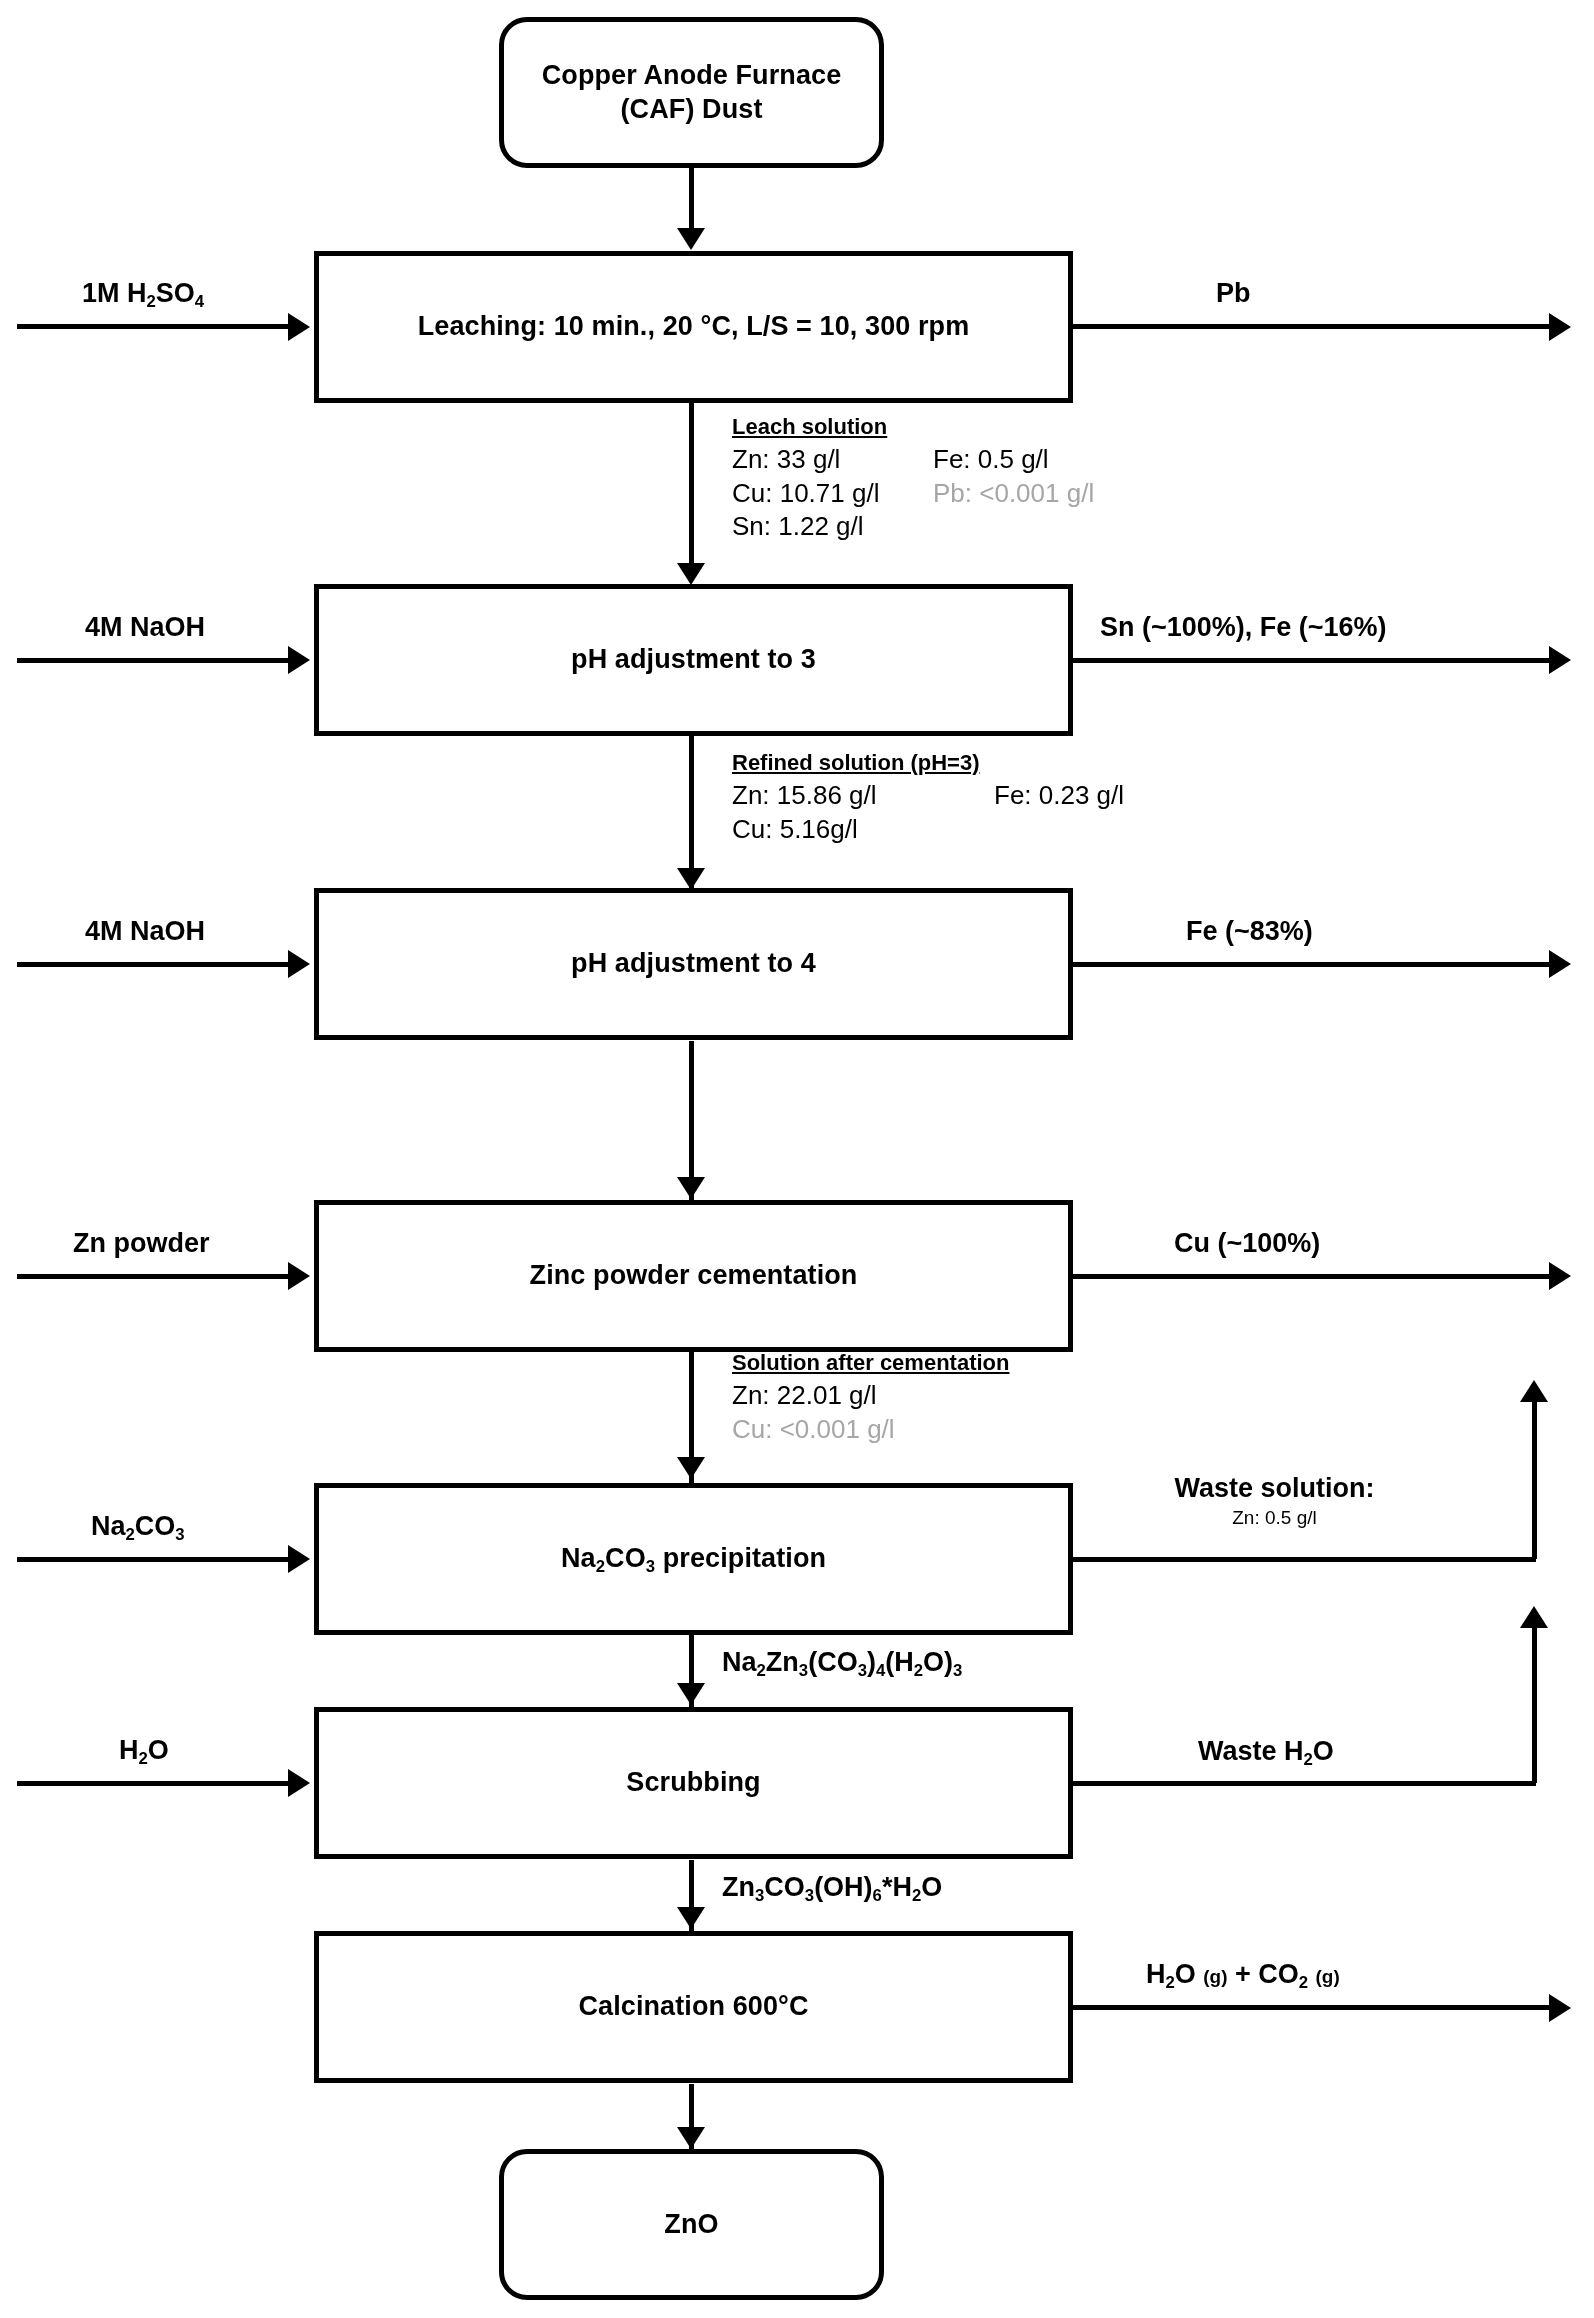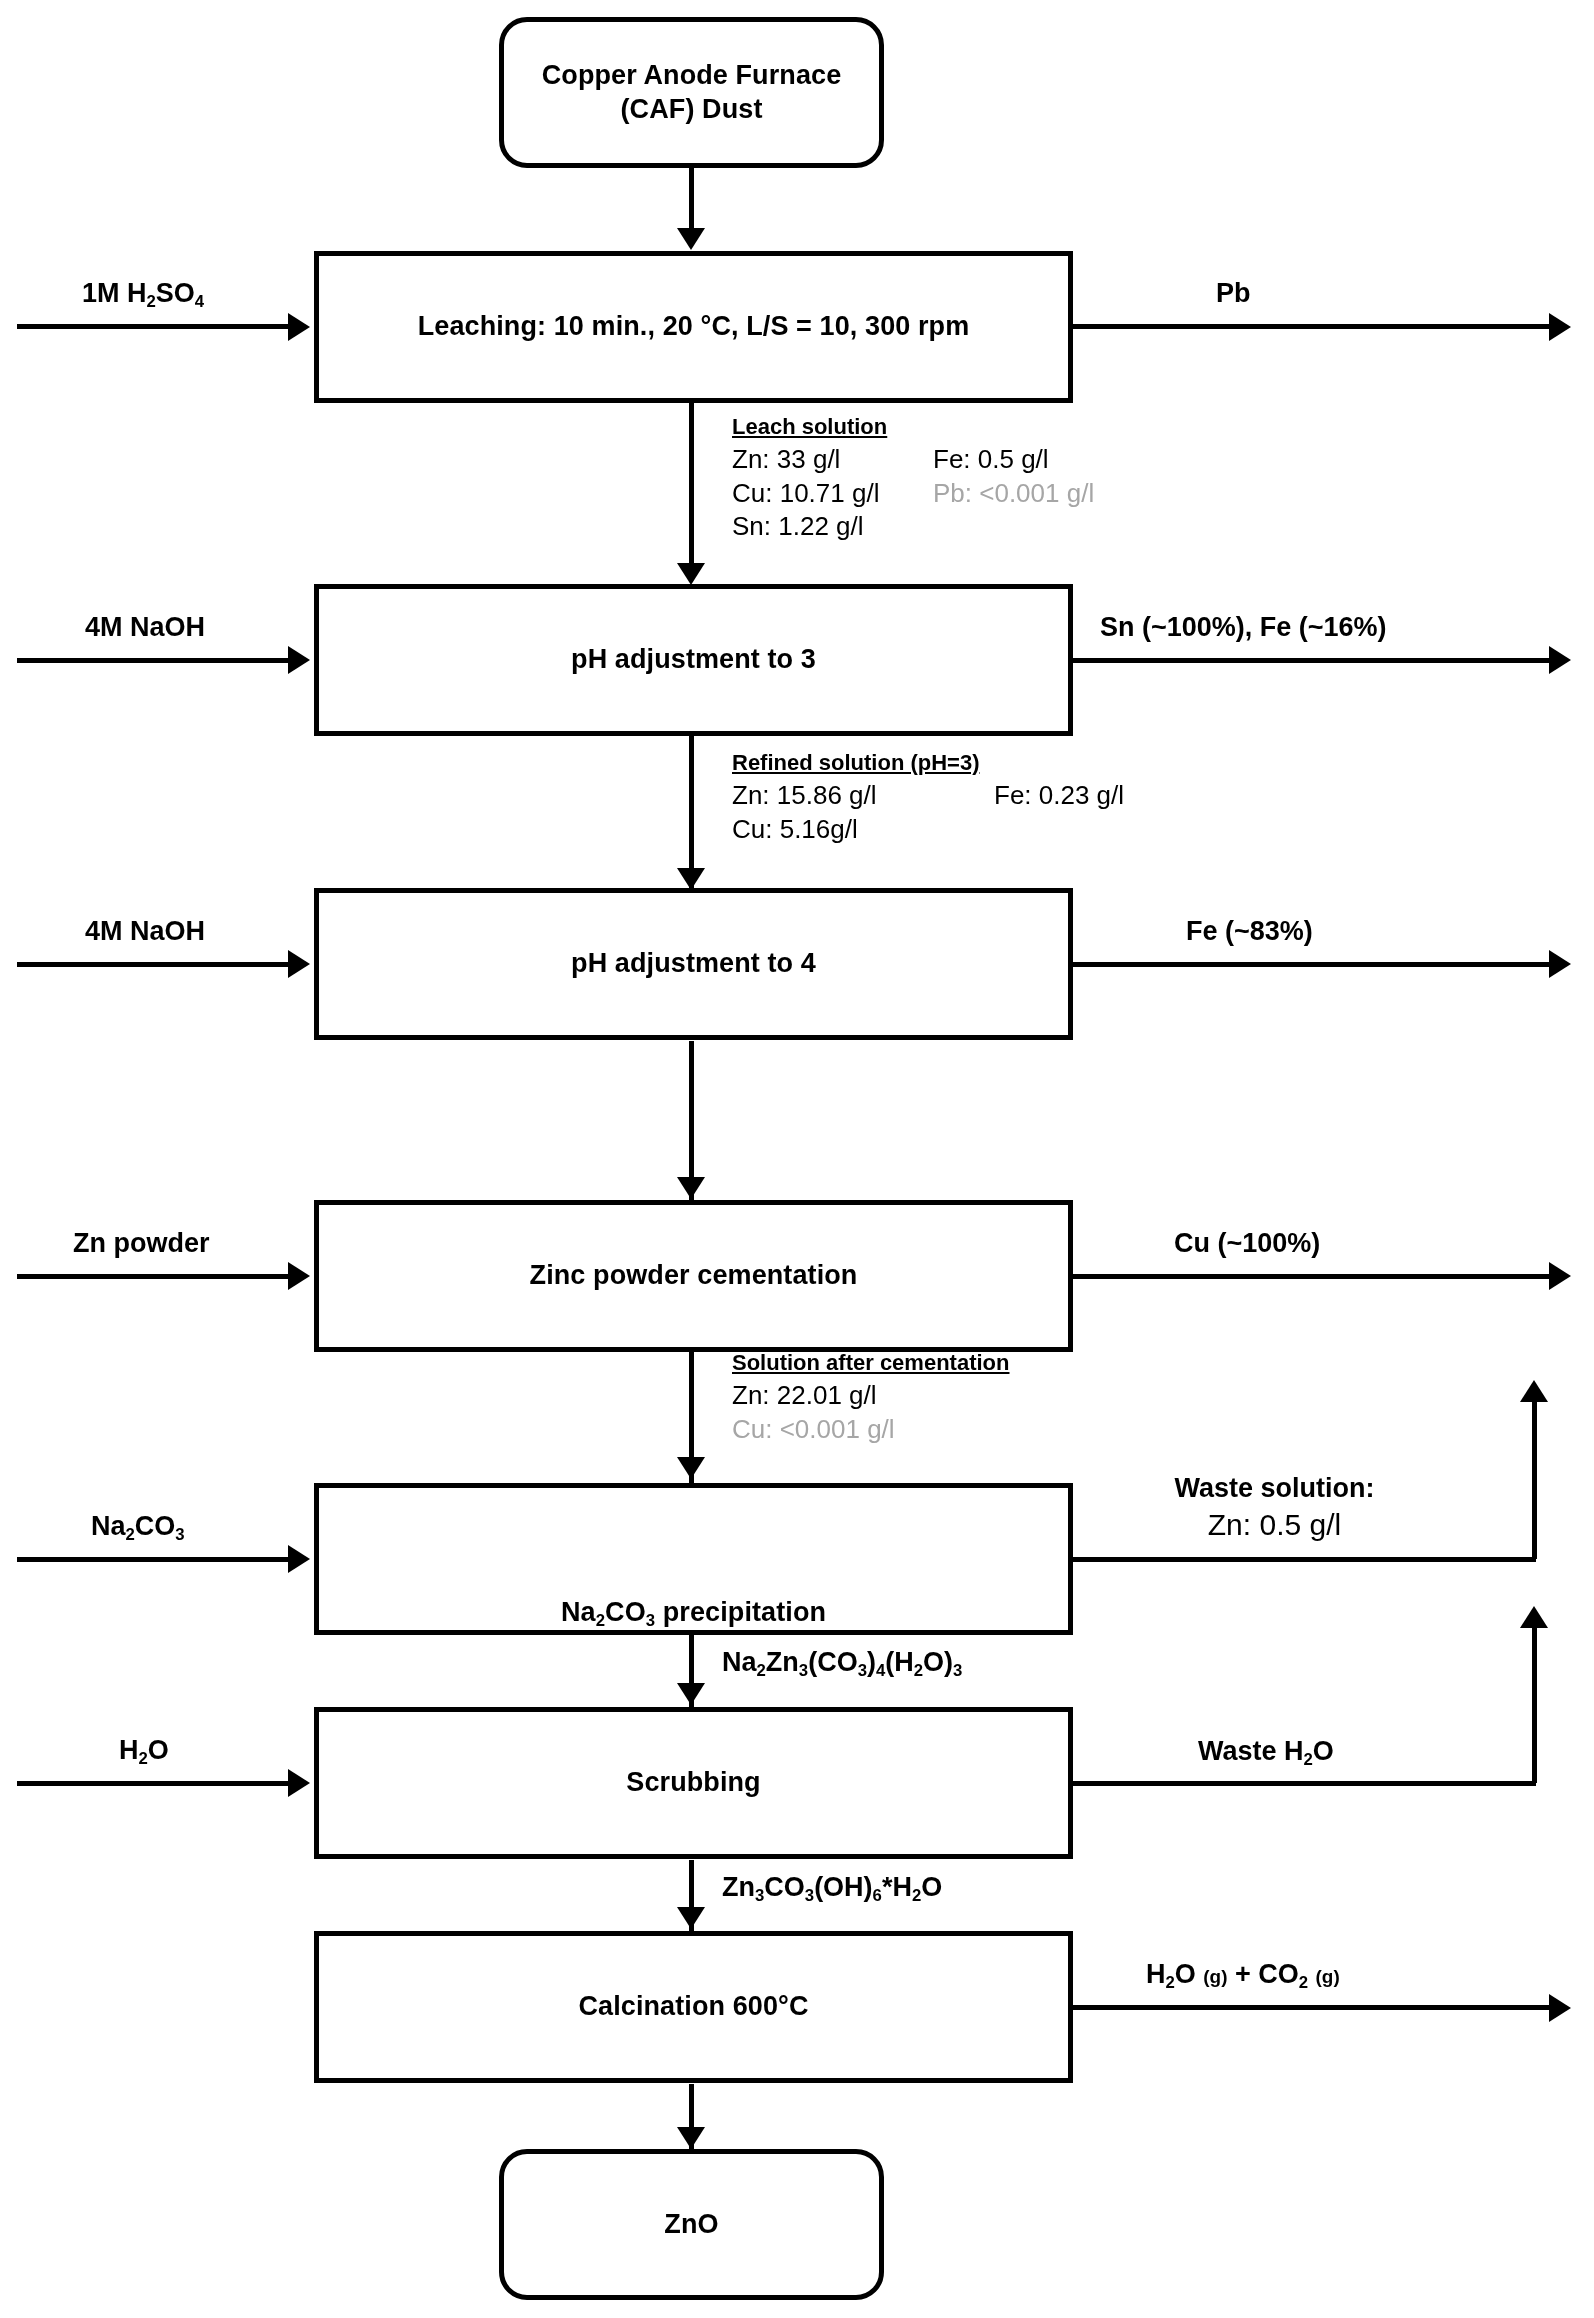--- a/index.html
+++ b/index.html
@@ -46,21 +46,21 @@
   
   .ann{position:absolute;z-index:7;line-height:1.30;}
   .ann .head{font-size:22px;font-weight:bold;text-decoration:underline;display:block;margin-bottom:1.2px;}
   .ann .row{font-size:26px;font-weight:normal;display:flex;white-space:nowrap;}
   .ann .c1{display:inline-block;}
   .ann .c2{display:inline-block;}
   .grey{color:#a6a6a6;}
 
   .waste{position:absolute;z-index:7;text-align:center;line-height:1.28;}
   .waste .w1{font-size:27px;font-weight:bold;display:block;}
-  .waste .w2{font-size:30px;font-weight:normal;display:block;}
+  .waste .w2{font-size:19px;font-weight:normal;display:block;}
 
   sub{font-size:.62em;vertical-align:-0.28em;line-height:0;}
   .sm{font-size:.70em;}
 </style>
 </head>
 <body>
 
 <div id="page">
 
   <div class="node term" style="left:499px;top:17px;width:385px;height:151px;text-align:center;">
@@ -165,21 +165,21 @@
   <div class="ann" style="left:732px;top:1349px;">
     <span class="head">Solution after cementation</span>
     <div class="row">
       <span class="c1">Zn: 22.01 g/l</span>
     </div>
     <div class="row">
       <span class="c1 grey">Cu: &lt;0.001 g/l</span>
     </div>
   </div>
 
-  <div class="node" style="left:314px;top:1483px;width:759px;height:152px;align-items:flex-end;">
+  <div class="node" style="left:314px;top:1483px;width:759px;height:152px;">
     <div class="txt">Na<sub>2</sub>CO<sub>3</sub> precipitation</div>
   </div>
 
   <div class="hline" style="left:17px;top:1557px;width:277px;"></div>
   <div class="arrow-right" style="left:288px;top:1545px;"></div>
   <div class="lbl in" style="left:91px;top:1510px;">Na<sub>2</sub>CO<sub>3</sub></div>
 
   <div class="hline" style="left:1073px;top:1557px;width:463px;"></div>
   <div class="vline" style="left:1532px;top:1402px;height:157px;"></div>
   <div class="arrow-up" style="left:1520px;top:1380px;"></div>

